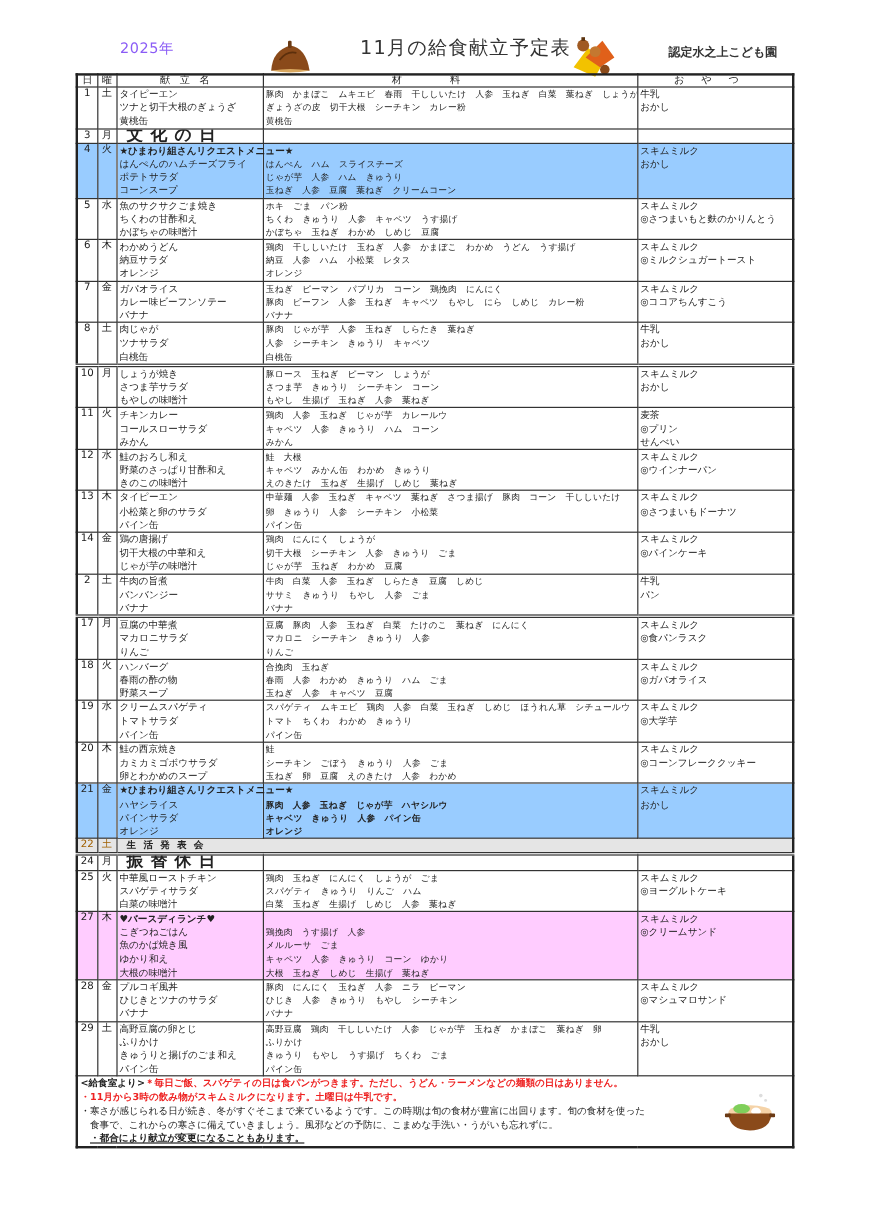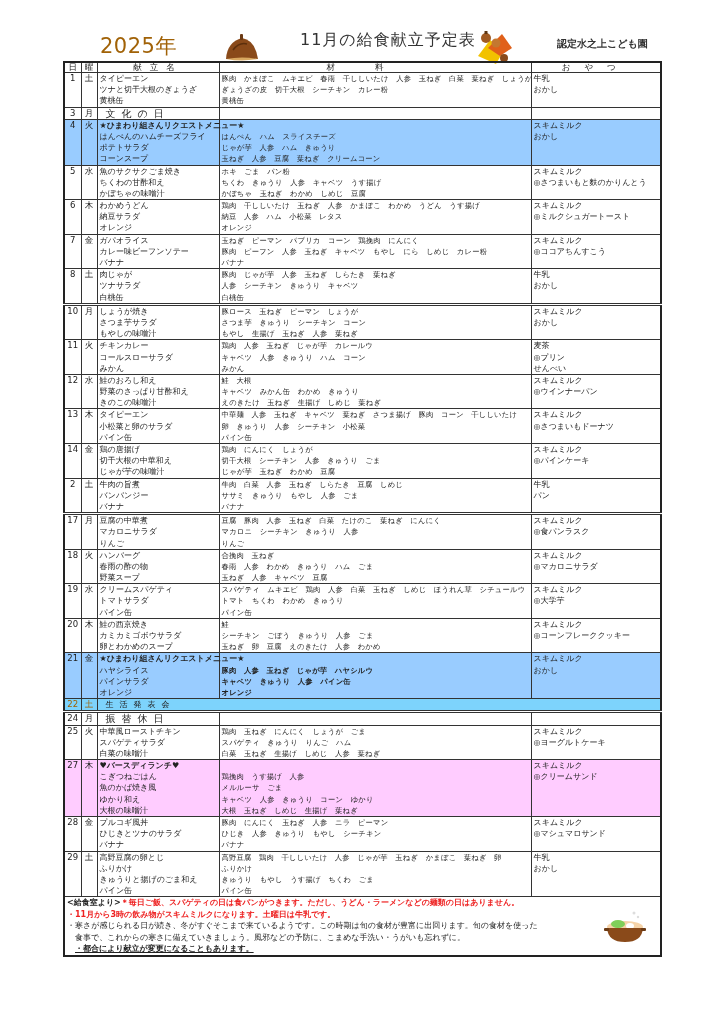--- a/index.html
+++ b/index.html
@@ -1,36 +1,36 @@
 <!DOCTYPE html>
 <html><head>
 <meta charset="utf-8">
 <style>
   html, body { margin:0; padding:0; background:#ffffff; }
   body { width:724px; height:1024px; position:relative; overflow:hidden;
          font-family:"DejaVu Sans","Liberation Sans",sans-serif; color:#222; }
   .header { position:absolute; left:0; top:0; width:724px; height:60px; }
-  .year { position:absolute; left:100px; top:32px; font-size:21px; color:#a16207; letter-spacing:0.5px; }
+  .year { position:absolute; left:100px; top:32px; font-size:12px; color:#8b5cf6; letter-spacing:0.5px; }
   .title { position:absolute; left:300px; top:30px; font-size:16px; color:#333; letter-spacing:1px; }
   .school { position:absolute; left:557px; top:37px; font-size:10px; color:#333; font-weight:bold; }
   .ill { position:absolute; }
   table.menu { position:absolute; left:63px; top:61px; width:597px; border-collapse:collapse;
                table-layout:fixed; border:2px solid #222; font-size:8px; line-height:11.2px; }
   table.menu td, table.menu th { border:1px solid #333; padding:0 2px; vertical-align:top;
                white-space:nowrap; overflow:hidden; }
   table.menu th { font-weight:normal; font-size:8.5px; height:9px; line-height:9px; letter-spacing:8px; text-align:center; }
   col.c-day { width:17px; } col.c-dow { width:16px; } col.c-menu { width:122px; }
   col.c-ing { width:312px; } col.c-snack { width:130px; }
   td.day, td.dow { text-align:center; font-size:8.5px; }
   td.ing { font-size:7.3px; letter-spacing:0.2px; }
   tr.weekend-end td { border-bottom:3px double #333; }
   tr.request td { background:#99ccff; }
   tr.birthday td { background:#ffccff; }
-  tr.event td { background:#7dd3fc; }
-  tr.holiday td.menu { letter-spacing:6px; padding-left:8px; font-size:10px; }
+  tr.event td { background:#e5e5e5; }
+  tr.holiday td.menu { letter-spacing:6px; padding-left:8px; font-size:14px;font-weight:bold; }
   .bold { font-weight:bold; }
   .line { display:block; height:11.2px; }
   td.notes { font-size:8px; line-height:11.5px; padding:2px 4px; position:relative; height:52px; }
   .red { color:#ee2222; font-weight:bold; }
   .underline { text-decoration:underline; font-weight:bold; }
   .indent { padding-left:8px; }
 </style>
 </head>
 <body>
 
@@ -334,21 +334,21 @@
           <span class="line">春雨の酢の物</span>
           <span class="line">野菜スープ</span>
         </td>
         <td class="ing">
           <span class="line">合挽肉　玉ねぎ</span>
           <span class="line">春雨　人参　わかめ　きゅうり　ハム　ごま</span>
           <span class="line">玉ねぎ　人参　キャベツ　豆腐</span>
         </td>
         <td class="snack">
           <span class="line">スキムミルク</span>
-          <span class="line">◎マカロニサラダ</span>
+          <span class="line">◎ガパオライス</span>
         </td>
       </tr>
       <tr class="normal">
         <td class="day">19</td>
         <td class="dow">水</td>
         <td class="menu">
           <span class="line">クリームスパゲティ</span>
           <span class="line">トマトサラダ</span>
           <span class="line">パイン缶</span>
         </td>
@@ -396,21 +396,21 @@
           <span class="line">オレンジ</span>
         </td>
         <td class="snack">
           <span class="line">スキムミルク</span>
           <span class="line">おかし</span>
         </td>
       </tr>
       <tr class="event weekend-end">
         <td class="day" style="color: rgb(160, 96, 0);">22</td>
         <td class="dow" style="color: rgb(160, 96, 0);">土</td>
-        <td class="menu" colspan="3" style="letter-spacing: 6px; padding-left: 8px; font-weight: normal; margin-left: 20px;">
+        <td class="menu" colspan="3" style="letter-spacing: 6px; padding-left: 8px; font-weight: bold; margin-left: 20px;">
           <span class="line">生活発表会</span>
         </td>
       </tr>
       <tr class="holiday">
         <td class="day">24</td>
         <td class="dow">月</td>
         <td class="menu">
           <span class="line">振替休日</span>
         </td>
         <td class="ing">

